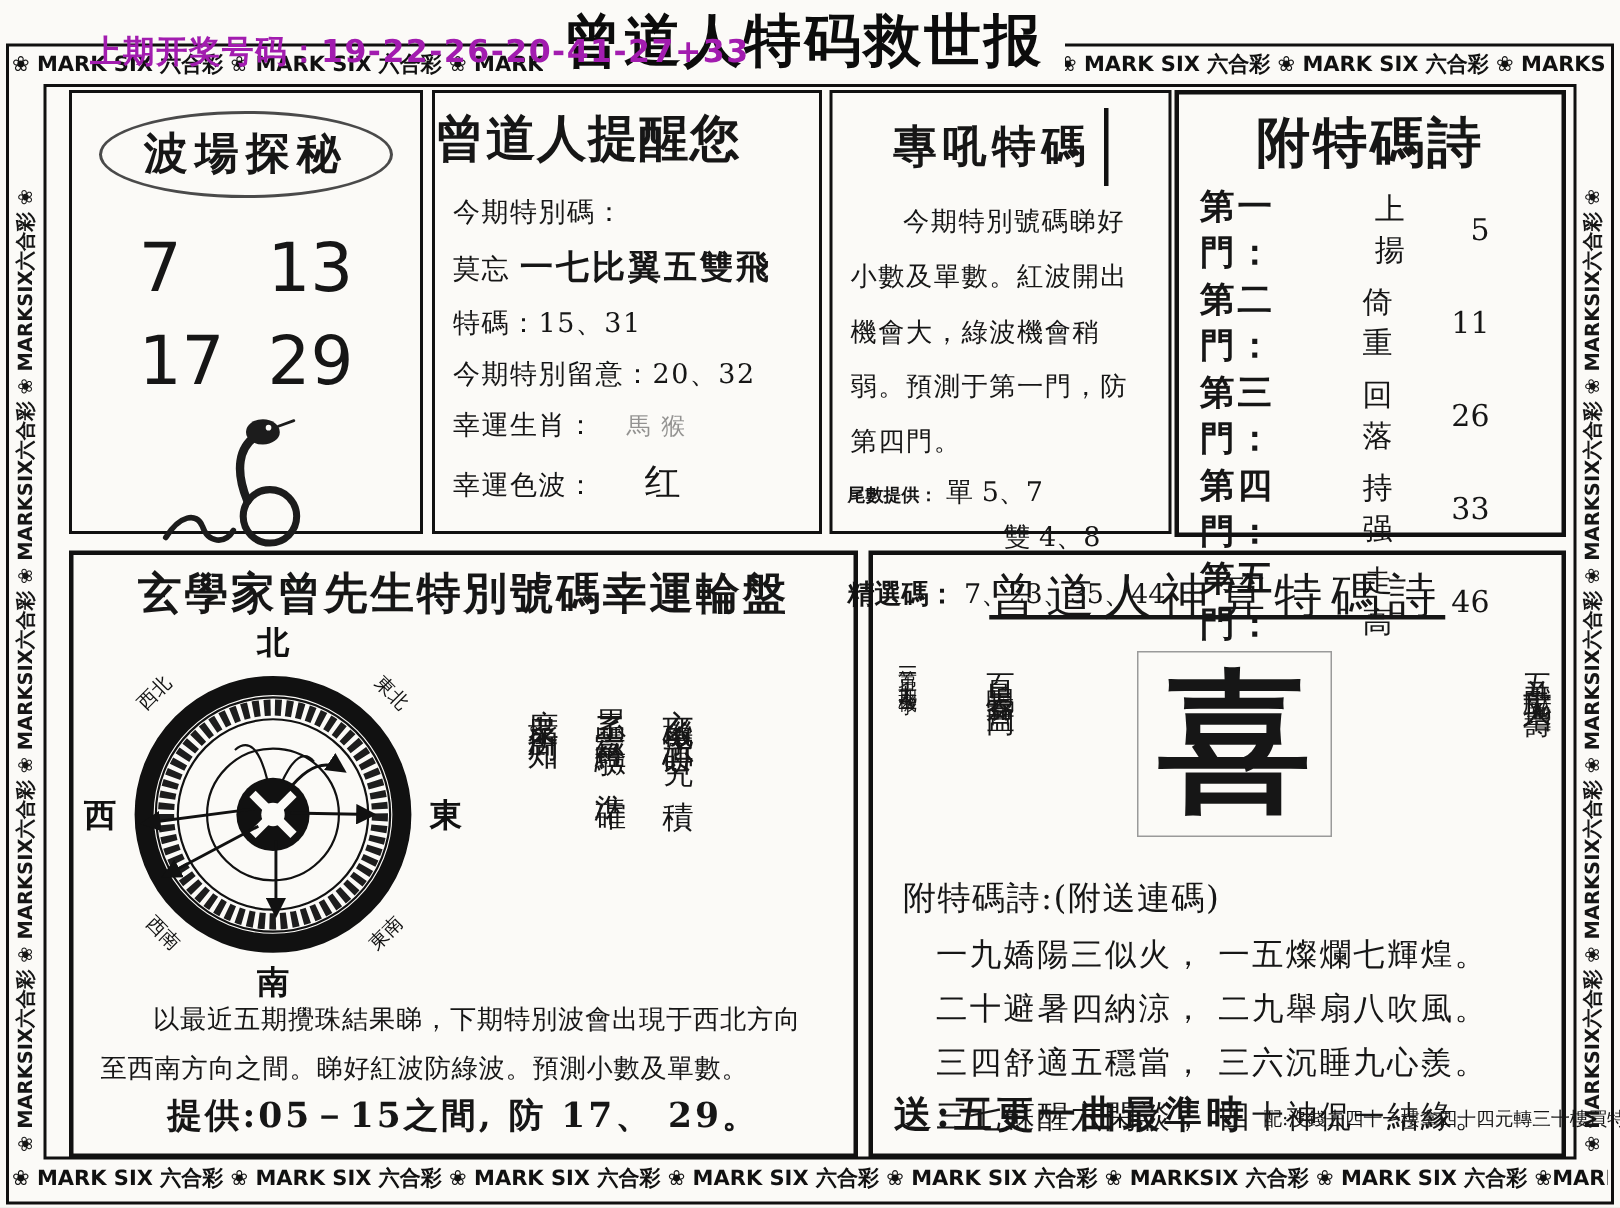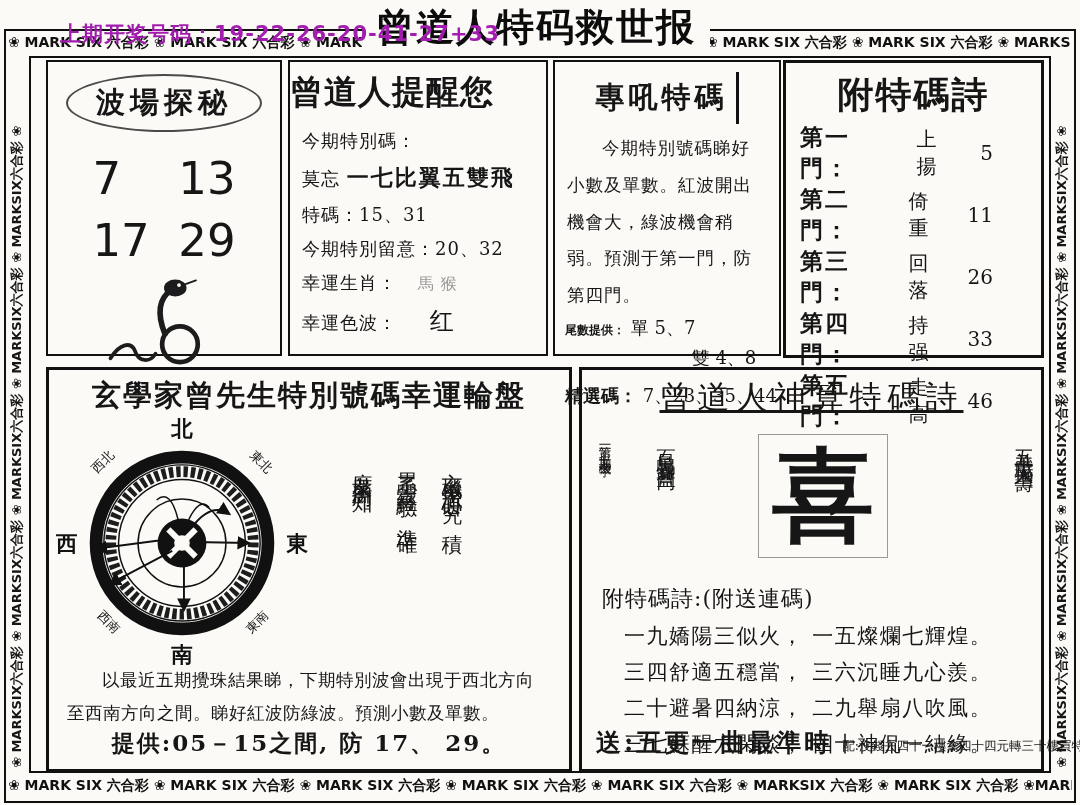--- a/index.html
+++ b/index.html
@@ -52,21 +52,21 @@
   .rline .faint{opacity:.45;font-size:16px;margin-left:14px;margin-top:42px;}
   .rline .hand{font-size:24px;margin-left:26px;}
 
   
   .b3 .ttl{display:flex;align-items:center;justify-content:center;margin-top:10px;}
   .b3 .ttl span{font:700 29px "DejaVu Serif",serif;letter-spacing:4px;}
   .vbar{width:3px;height:52px;background:#111;margin-left:8px;}
   .sbody{padding:6px 12px 0;font-size:17.5px;line-height:2.1;text-indent:2em;letter-spacing:1px;}
   .tails{padding-left:10px;font-size:18px;margin-top:2px;}
   .tails .lab{font-weight:700;font-family:"DejaVu Sans",sans-serif;font-size:12px;margin-top:12px;}
-  .tails .even{padding-left:104px;margin-top:6px;text-align:center;}
+  .tails .even{padding-left:104px;margin-top:6px;}
   .sel{padding-left:10px;margin-top:14px;font-size:18px;}
   .sel .lab{font-weight:700;font-family:"DejaVu Sans",sans-serif;font-size:18px;}
 
   
   .b4 h2{margin:8px 0 0;text-align:center;font:700 36px "DejaVu Sans",sans-serif;letter-spacing:2px;}
   .doors{display:flex;flex-direction:column;justify-content:space-evenly;height:218px;padding:2px 14px 0;}
   .door-row{display:flex;align-items:center;gap:27px;}
   .door-row .door{font-weight:700;font-size:23px;letter-spacing:2px;}
   .door-row .trend{font-size:20px;margin-left:24px;letter-spacing:8px;}
   .door-row .num{margin-left:auto;margin-right:34px;font-size:20px;}
@@ -261,22 +261,22 @@
     <h2>曾道人神算特碼詩</h2>
     <div class="mid">
       <div class="issue">第一百一十九期玄機字</div>
       <div class="vleft">百鳥鳴春喜盈門</div>
       <div class="bigbox">喜</div>
       <div class="vright">五羊獻瑞人增壽</div>
     </div>
     <div class="attach">附特碼詩:(附送連碼)</div>
     <div class="plines">
       <div>一九嬌陽三似火， 一五燦爛七輝煌。</div>
+      <div>二十避暑四納涼， 二九舉扇八吹風。</div>
       <div>三四舒適五穩當， 三六沉睡九心羨。</div>
-      <div>二十避暑四納涼， 二九舉扇八吹風。</div>
       <div>三七蘇醒六閑談， 四十神侃一結緣。</div>
     </div>
     <div class="bottomrow">
       <span class="send">送:五更一曲最準時</span>
       <span class="pair">配:沒錢去四十一樓拿四十四元轉三十樓買特碼。</span>
     </div>
   </div>
 
 </div>
 

